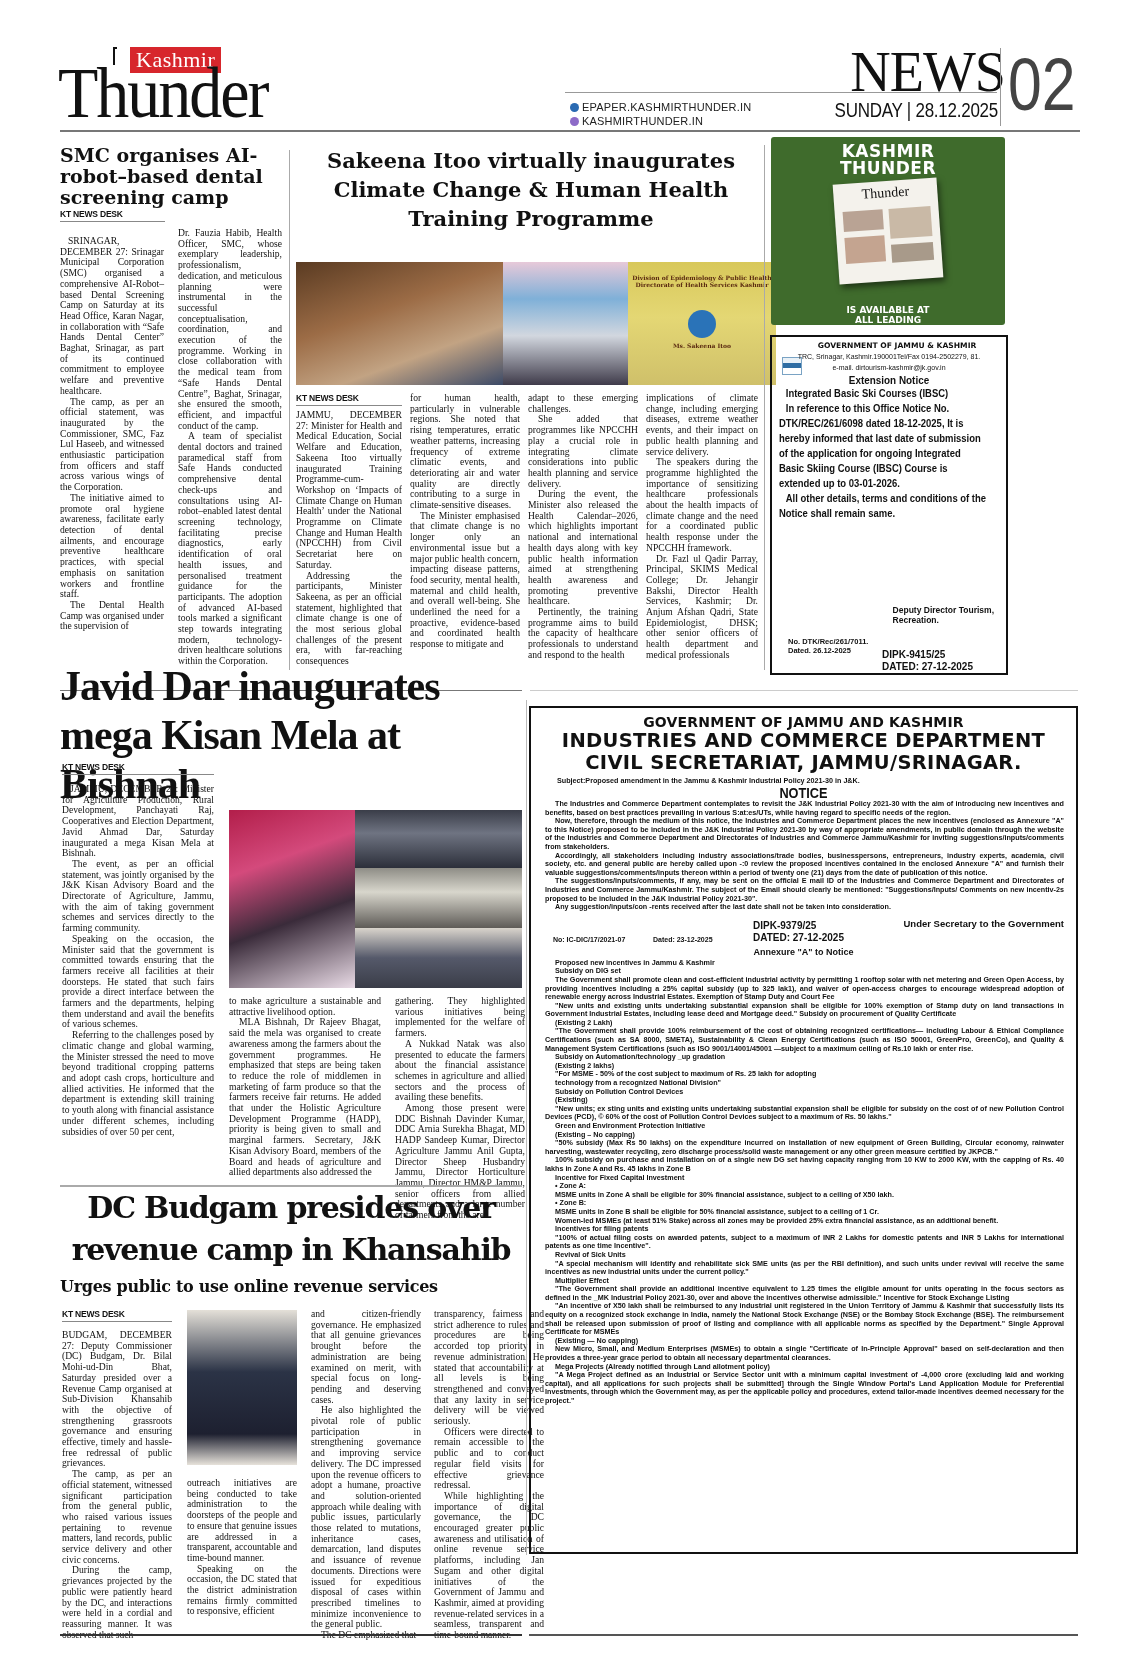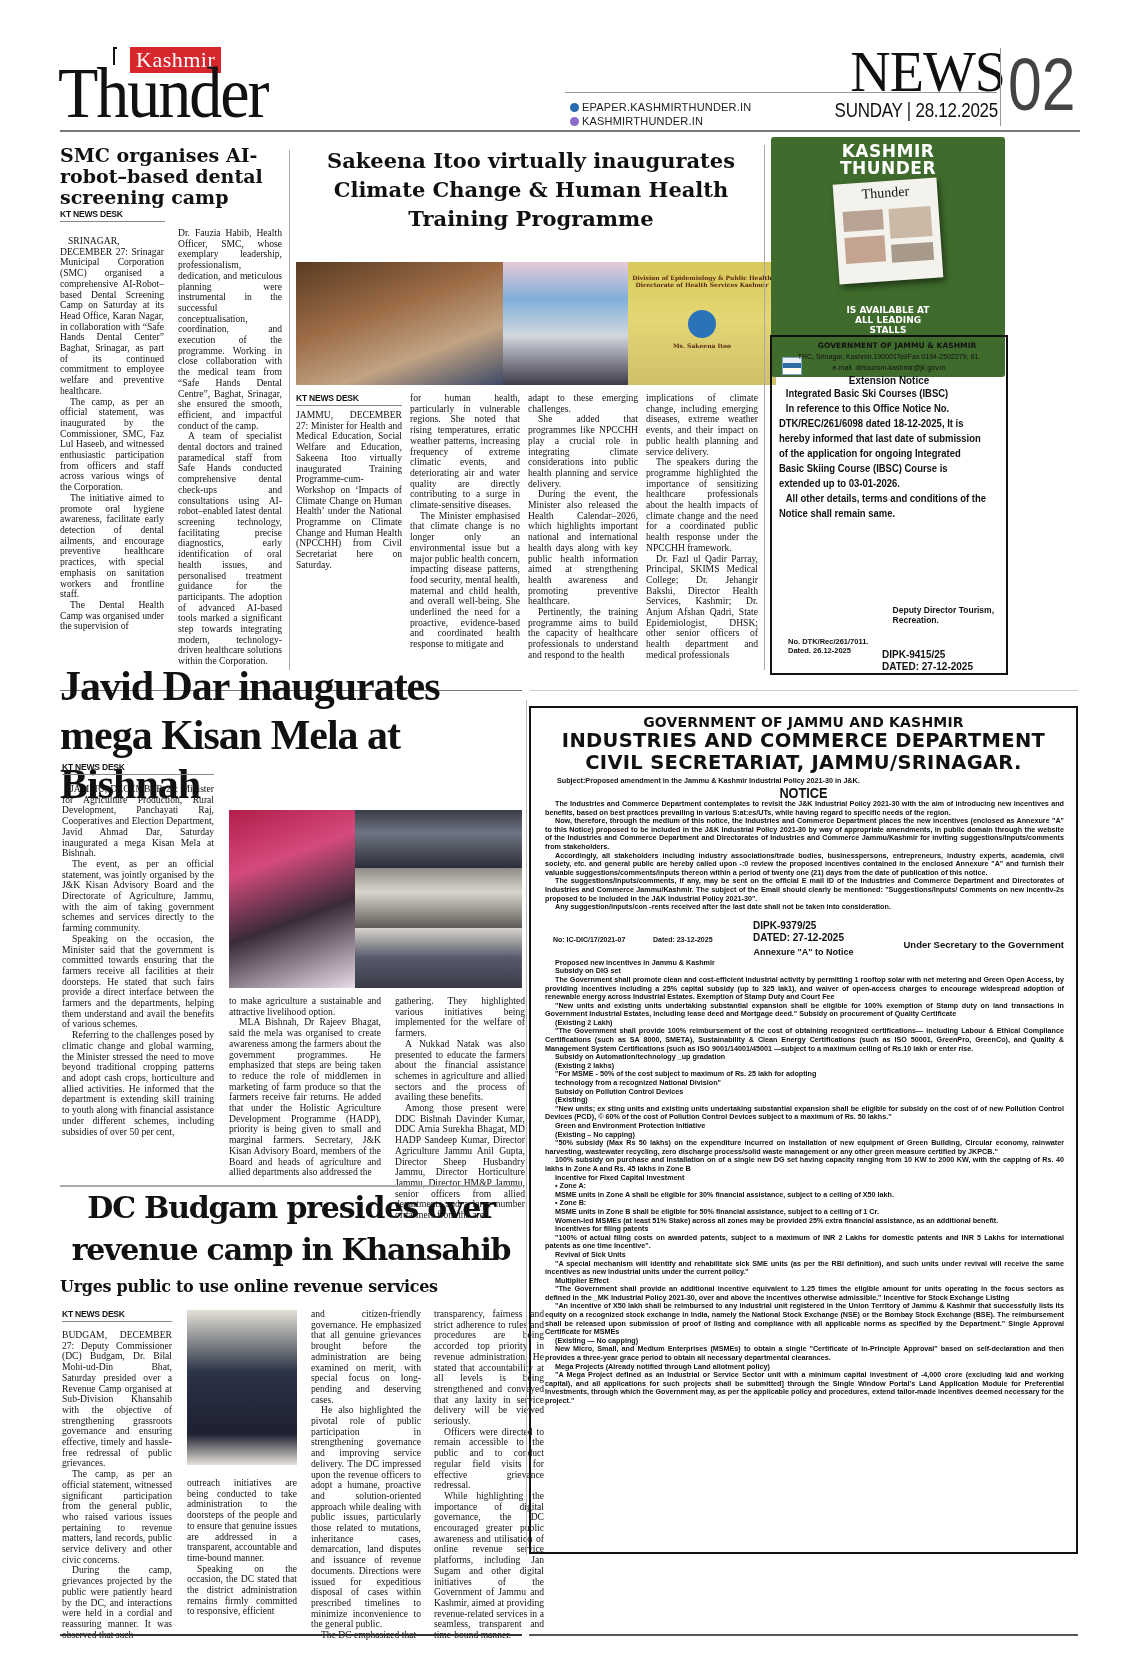--- a/index.html
+++ b/index.html
@@ -32,21 +32,21 @@
   .photo { background: linear-gradient(135deg, #6b4a33 0%, #a8774e 25%, #4a5a7a 55%, #cfc6b5 100%); overflow: hidden; }
   .ph-a { background: linear-gradient(160deg,#5a3b22,#9c6c46 40%,#c2a383 70%,#3c4a67); }
   .ph-b { background: linear-gradient(180deg,#e7c9d9 0%,#7fb0d8 30%,#d2d7df 60%,#3f3b4a 100%); }
   .ph-c { background: linear-gradient(180deg,#d8c85a,#e4d774 45%,#cfc06a); }
   .ph-d { background: linear-gradient(160deg,#b21e4a,#d44a7c 30%,#3a2b3a 60%,#e9dbe6); }
   .ph-e { background: linear-gradient(180deg,#3a3d48,#6f7482 40%,#2c2f3a); }
   .ph-f { background: linear-gradient(180deg,#8e8d86,#d8d6cc 40%,#5e5b57); }
   .ph-g { background: linear-gradient(180deg,#e4e0d8,#2b3346 40%,#1d2030 80%,#e7e2da); }
 
   
-  .green-ad { left: 771px; top: 137px; width: 234px; height: 240px; background: #3f6b2c; border-radius: 3px; color: #fff; text-align: center; font-family: "DejaVu Sans", sans-serif; }
+  .green-ad { left: 771px; top: 137px; width: 234px; height: 188px; background: #3f6b2c; border-radius: 3px; color: #fff; text-align: center; font-family: "DejaVu Sans", sans-serif; }
   .green-ad .t1 { font-weight: bold; font-size: 17px; line-height: 17px; margin-top: 6px; letter-spacing: 0.5px; }
   .green-ad .paper { width: 104px; height: 100px; margin: 4px auto 0; background: #f4f2ec; transform: rotate(-4deg); box-shadow: 2px 4px 6px rgba(0,0,0,.5); position: relative; }
   .green-ad .paper .pt { font-family: "Liberation Serif", serif; color:#111; font-size: 14px; padding-top: 4px; }
   .green-ad .paper .blk { position:absolute; background:#b9a394; }
   .green-ad .t2 { font-weight: bold; font-size: 9px; line-height: 10px; margin-top: 8px; }
 
   .tour-ad { left: 770px; top: 335px; width: 238px; height: 340px; border: 2px solid #111; font-family: "Liberation Sans", sans-serif; }
   .tour-ad .gov { text-align:center; font-family:"DejaVu Sans", sans-serif; font-weight:bold; font-size:7.6px; margin-top:4px;margin-left:16px; }
   .tour-ad .dir { text-align:center; font-family:"DejaVu Sans", sans-serif; font-weight:900; font-size:15px; line-height:17px; padding-left: 24px; }
   .tour-ad .logo { position:absolute; left:10px; top:20px; width:20px; height:18px; background: linear-gradient(180deg,#e9f1f7 0 30%, #2f6da3 30% 65%, #fff 65%); border:1px solid #7aa3c4; }
@@ -113,20 +113,21 @@
 <div class="abs photo ph-b" style="left:503px;top:262px;width:125px;height:123px;"></div>
 <div class="abs photo ph-c" style="left:628px;top:262px;width:148px;height:123px;padding:12px 4px;text-align:center;font-size:6px;color:#5a2a10;font-weight:bold;">
   <div>Division of Epidemiology &amp; Public Health</div>
   <div>Directorate of Health Services Kashmir</div>
   <div style="width:28px;height:28px;border-radius:50%;background:#2a73b8;margin:22px auto 4px;"></div>
   <div>Ms. Sakeena Itoo</div>
 </div>
 <div class="abs byline" style="left:296px;top:393px;width:106px;">KT NEWS DESK</div>
 <div class="abs col" style="left:296px;top:410px;width:106px;">
   <p style="text-indent:0">JAMMU, DECEMBER 27: Minister for Health and Medical Education, Social Welfare and Education, Sakeena Itoo virtually inaugurated Training Programme-cum-Workshop on ‘Impacts of Climate Change on Human Health’ under the National Programme on Climate Change and Human Health (NPCCHH) from Civil Secretariat here on Saturday.</p>
+  <p>Addressing the participants, Minister Sakeena, as per an official statement, highlighted that climate change is one of the most serious global challenges of the present era, with far-reaching consequences</p>
 </div>
 <div class="abs col" style="left:410px;top:393px;width:110px;">
   <p style="text-indent:0">for human health, particularly in vulnerable regions. She noted that rising temperatures, erratic weather patterns, increasing frequency of extreme climatic events, and deteriorating air and water quality are directly contributing to a surge in climate-sensitive diseases.</p>
   <p>The Minister emphasised that climate change is no longer only an environmental issue but a major public health concern, impacting disease patterns, food security, mental health, maternal and child health, and overall well-being. She underlined the need for a proactive, evidence-based and coordinated health response to mitigate and</p>
 </div>
 <div class="abs col" style="left:528px;top:393px;width:110px;">
   <p style="text-indent:0">adapt to these emerging challenges.</p>
   <p>She added that programmes like NPCCHH play a crucial role in integrating climate considerations into public health planning and service delivery.</p>
   <p>During the event, the Minister also released the Health Calendar–2026, which highlights important national and international health days along with key public health information aimed at strengthening health awareness and promoting preventive healthcare.</p>
   <p>Pertinently, the training programme aims to build the capacity of healthcare professionals to understand and respond to the health</p>
@@ -241,21 +242,21 @@
     <p>Now, therefore, through the medium of this notice, the Industries and Commerce Department places the new incentives (enclosed as Annexure "A" to this Notice) proposed to be included in the J&amp;K Industrial Policy 2021-30 by way of appropriate amendments, in public domain through the website of the Industries and Commerce Department and Directorates of Industries and Commerce Jammu/Kashmir for inviting suggestions/inputs/comments from stakeholders.</p>
     <p>Accordingly, all stakeholders including industry associations/trade bodies, businesspersons, entrepreneurs, industry experts, academia, civil society, etc. and general public are hereby called upon -:0 review the proposed incentives contained in the enclosed Annexure "A" and furnish their valuable suggestions/comments/inputs thereon within a period of twenty one (21) days from the date of publication of this notice.</p>
     <p>The suggestions/inputs/comments, if any, may be sent on the official E mail ID of the Industries and Commerce Department and Directorates of Industries and Commerce Jammu/Kashmir. The subject of the Email should clearly be mentioned: "Suggestions/Inputs/ Comments on new incentiv-2s proposed to be included in the J&amp;K Industrial Policy 2021-30".</p>
     <p>Any suggestion/inputs/con -rents received after the last date shall not be taken into consideration.</p>
   </div>
   <div class="sigrow">
     <div class="abs" style="left:222px;top:8px;font-weight:bold;font-size:10px;line-height:12px;">
       <div>DIPK-9379/25</div>
       <div>DATED: 27-12-2025</div>
     </div>
-    <div class="abs" style="right:12px;top:6px;font-weight:bold;font-size:9.5px;margin-top:21px;">Under Secretary to the Government</div>
+    <div class="abs" style="right:12px;top:6px;font-weight:bold;font-size:9.5px;">Under Secretary to the Government</div>
     <div class="abs" style="left:22px;top:24px;font-weight:bold;font-size:7px;">No: IC-DIC/17/2021-07</div>
     <div class="abs" style="left:122px;top:24px;font-weight:bold;font-size:7px;">Dated: 23-12-2025</div>
   </div>
   <div class="anx">Annexure "A" to Notice</div>
   <div class="txt" id="annexure">
       <p class="h">Proposed new incentives in Jammu &amp; Kashmir</p>
       <p class="h">Subsidy on DIG set</p>
       <p class="p">The Government shall promote clean and cost-efficient industrial activity by permitting 1 rooftop solar with net metering and Green Open Access, by providing incentives including a 25% capital subsidy (up to 325 lak1), and waiver of open-access charges to encourage widespread adoption of renewable energy across Industrial Estates.  Exemption of Stamp Duty and Court Fee</p>
       <p class="p">"New units and existing units undertaking substantial expansion shall be eligible for 100% exemption of Stamp duty on land transactions in Government Industrial Estates, including lease deed and Mortgage deed."   Subsidy on procurement of Quality Certificate</p>
       <p class="h">(Existing 2 Lakh)</p>

